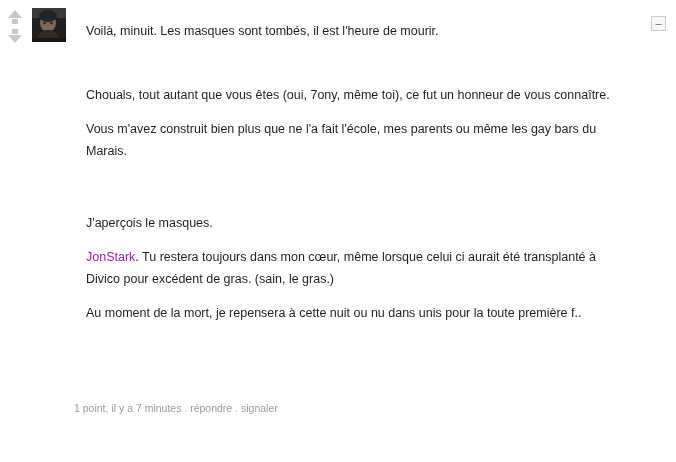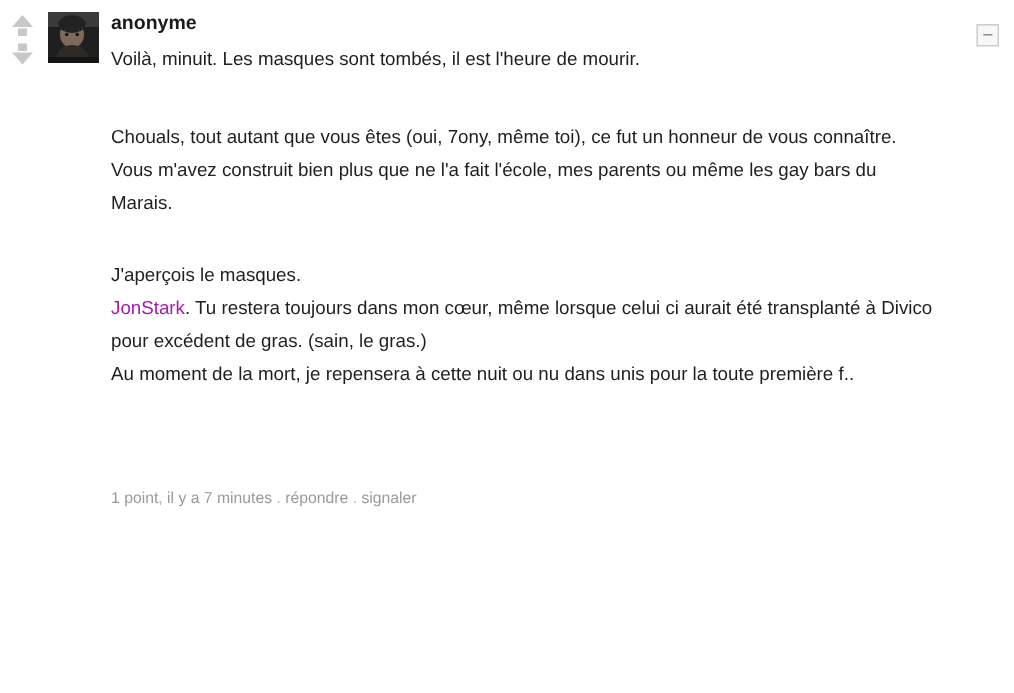--- a/index.html
+++ b/index.html
@@ -93,21 +93,21 @@
     margin-right: 40px;
   }
   .author {
     font-weight: bold;
     font-size: 13px;
     color: #1a1a1a;
     margin: 0 0 6px 0;
     line-height: 14px;
   }
   .para {
-    margin: 0;
+    margin: 12px;
     line-height: 22px;
     color: #1f1f1f;
   }
   .para.first { margin-bottom: 0; }
   .spacer-lg { height: 30px; }
   .spacer-md { height: 26px; }
   .spacer-xl { height: 52px; }
   .mention {
     color: #a21caf;
   }
@@ -154,21 +154,20 @@
       <circle cx="12.5" cy="15" r="1.2" fill="#171717"></circle>
       <circle cx="19.5" cy="15" r="1.2" fill="#171717"></circle>
       <rect x="0" y="30" width="34" height="4" fill="#151515"></rect>
     </svg>
   </div>
 
   <div class="collapse-btn">–</div>
 
   <div class="body-col">
 
-    <div class="author">anonyme</div>
 
     <p class="para first">Voilà, minuit. Les masques sont tombés, il est l'heure de mourir.</p>
 
     <div class="spacer-lg"></div>
 
     <p class="para">Chouals, tout autant que vous êtes (oui, 7ony, même toi), ce fut un honneur de vous connaître.</p>
     <p class="para">Vous m'avez construit bien plus que ne l'a fait l'école, mes parents ou même les gay bars du Marais.</p>
 
     <div class="spacer-md"></div>
 

